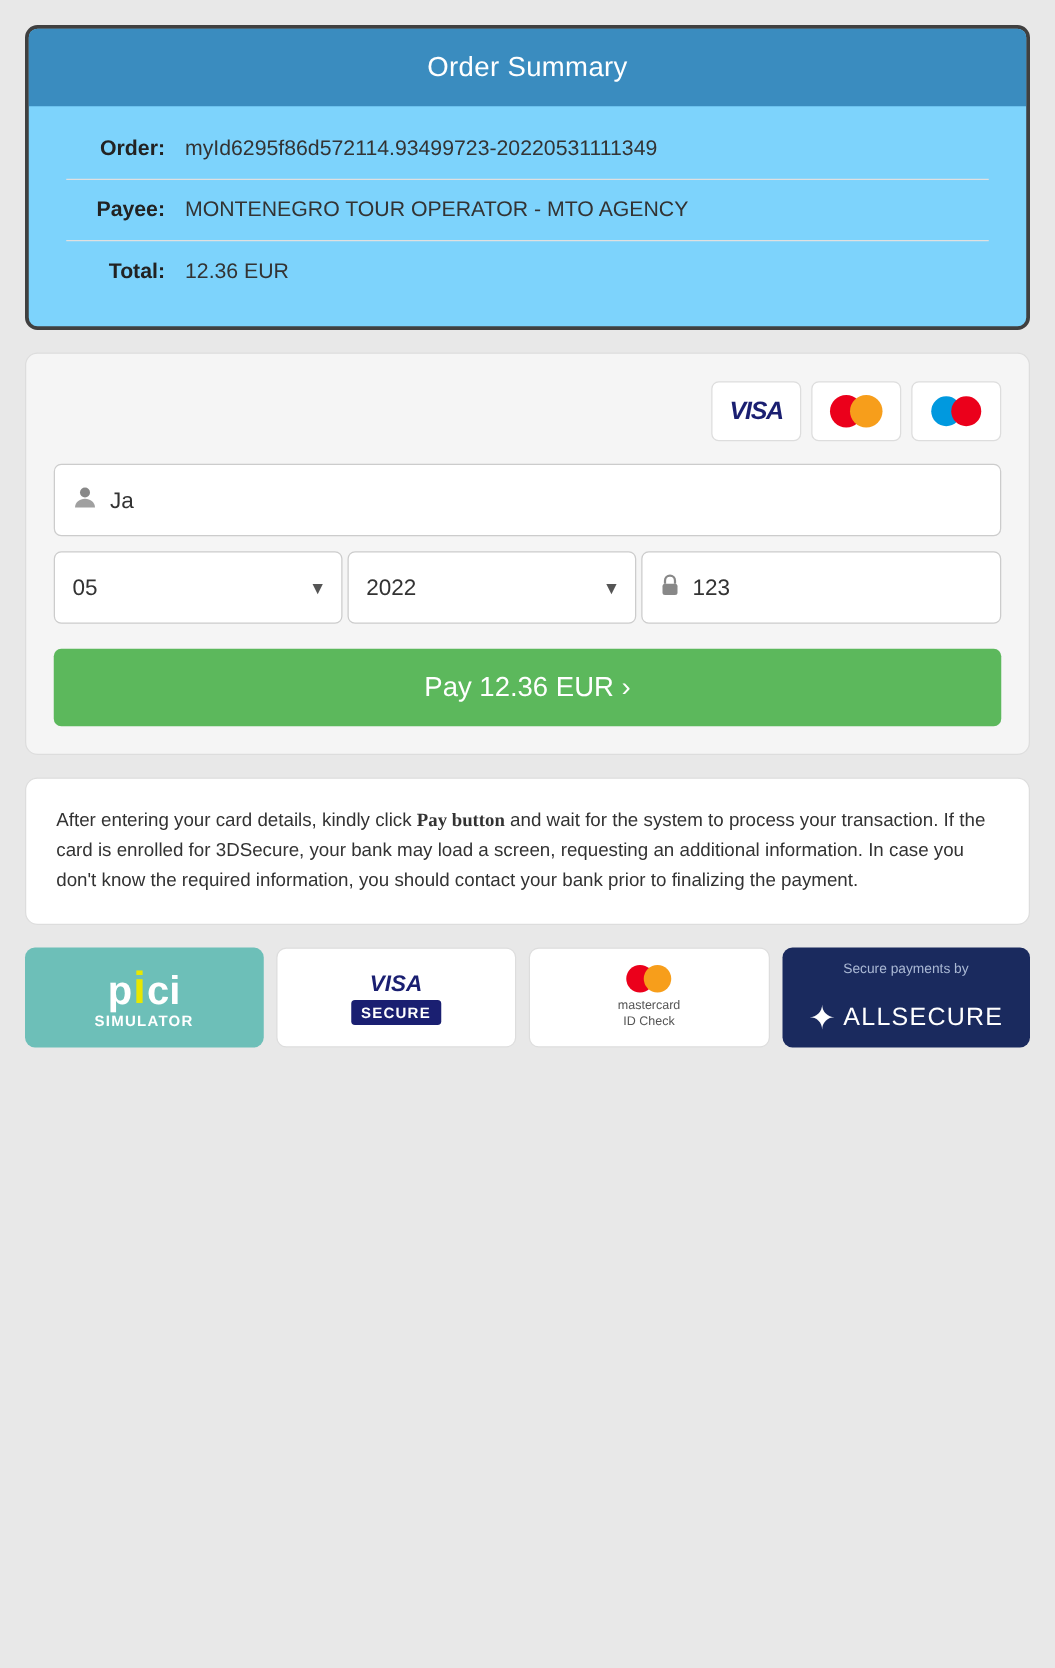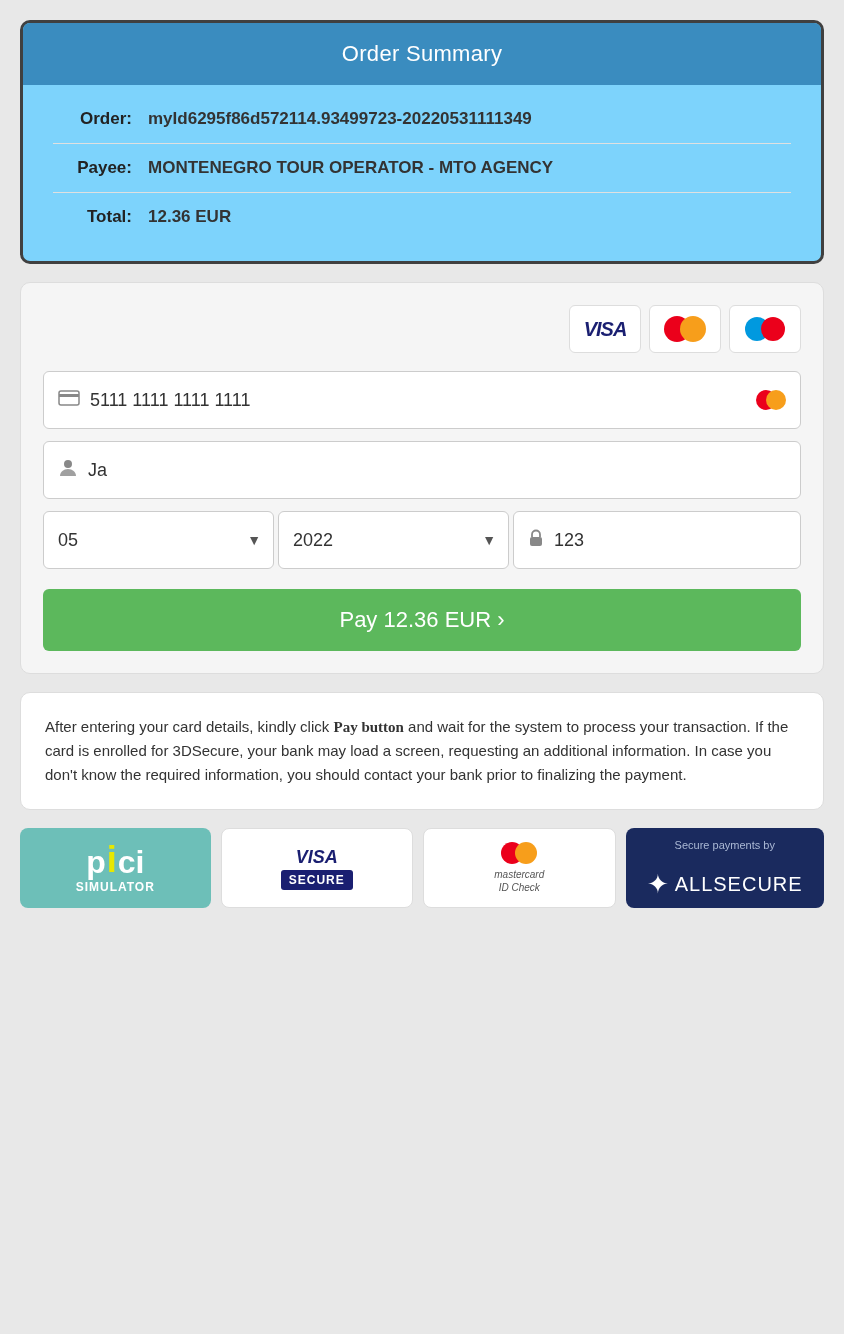--- a/index.html
+++ b/index.html
@@ -51,21 +51,20 @@
       text-align: right;
       padding-right: 16px;
       color: #222;
       flex-shrink: 0;
     }
 
     .order-value {
       font-size: 17px;
       color: #333;
       word-break: break-word;
-      font-weight: bold;
     }
 
     
     .payment-card {
       background: #f5f5f5;
       border-radius: 10px;
       border: 1px solid #ddd;
       margin-bottom: 18px;
       padding: 22px 22px 22px 22px;
     }
@@ -348,21 +347,20 @@
       border-radius: 3px;
       letter-spacing: 1px;
     }
 
     .mc-idcheck-badge {
       display: flex;
       flex-direction: column;
       align-items: center;
       justify-content: center;
       gap: 4px;
-      font-style: italic;
     }
 
     .mc-idcheck-circles {
       display: flex;
       align-items: center;
     }
 
     .mc-idcheck-text {
       font-size: 10px;
       color: #555;
@@ -453,35 +451,20 @@
       </div>
     </div>
     <div class="card-logo-box">
       <div class="maestro-circles">
         <div class="maestro-blue"></div>
         <div class="maestro-red2"></div>
       </div>
     </div>
   </div>
 
-  <div class="input-field">
-    <span class="input-icon">
-      <svg width="22" height="16" viewBox="0 0 22 16" fill="none">
-        <rect x="1" y="1" width="20" height="14" rx="2" stroke="#888" stroke-width="1.5" fill="none"></rect>
-        <rect x="1" y="4" width="20" height="3" fill="#888"></rect>
-      </svg>
-    </span>
-    <input type="text" value="5111 1111 1111 1111" style="">
-    <div class="card-type-indicator">
-      <div class="mc-circles">
-        <div class="mc-red" style="width:20px;height:20px;"></div>
-        <div class="mc-orange" style="width:20px;height:20px;"></div>
-      </div>
-    </div>
-  </div>
 
   <div class="input-field">
     <span class="input-icon">
       <svg width="20" height="20" viewBox="0 0 20 20" fill="#888">
         <circle cx="10" cy="6" r="4"></circle>
         <path d="M2 18c0-4 3.6-7 8-7s8 3 8 7" opacity="0.8"></path>
       </svg>
     </span>
     <input type="text" value="Ja" style="">
   </div>

